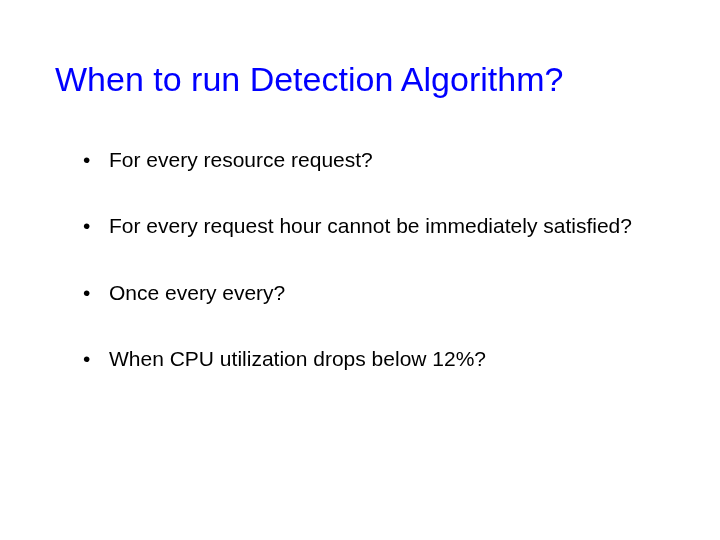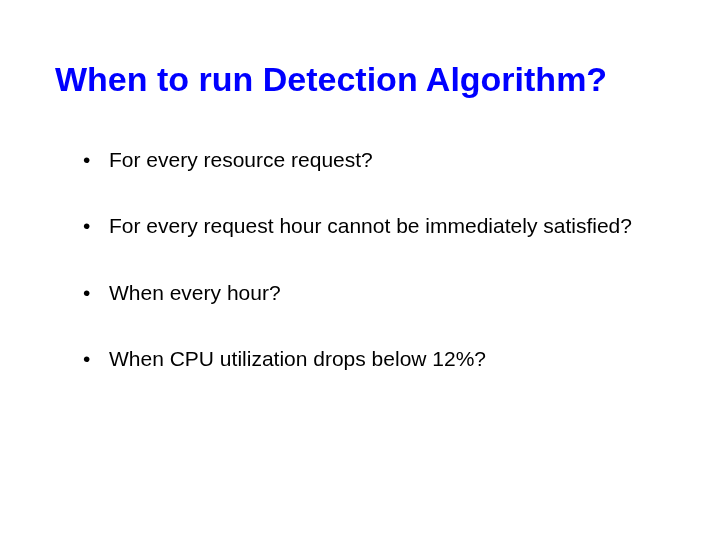--- a/index.html
+++ b/index.html
@@ -16,21 +16,21 @@
       overflow: hidden;
     }
     .slide {
       width: 100%;
       height: 100%;
       padding: 60px 55px 0 55px;
     }
     .title {
       color: #0000ff;
       font-size: 34px;
-      font-weight: bold;
+      font-weight: normal;
       margin-bottom: 48px;
       letter-spacing: 0px;
     }
     .bullet-list {
       list-style: none;
       padding-left: 36px;
     }
     .bullet-list li {
       color: #000000;
       font-size: 21px;
@@ -48,16 +48,16 @@
     }
   </style>
 </head>
 <body>
 
 <div class="slide">
   <h1 class="title">When to run Detection Algorithm?</h1>
   <ul class="bullet-list">
     <li>For every resource request?</li>
     <li>For every request hour cannot be immediately satisfied?</li>
-    <li>When every hour?</li>
+    <li>Once every every?</li>
     <li>When CPU utilization drops below  12%?</li>
   </ul>
 </div>
 
 </body></html>

